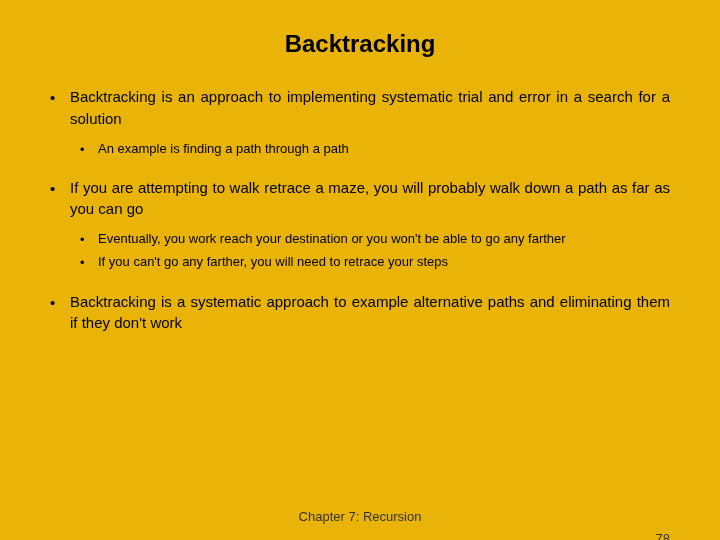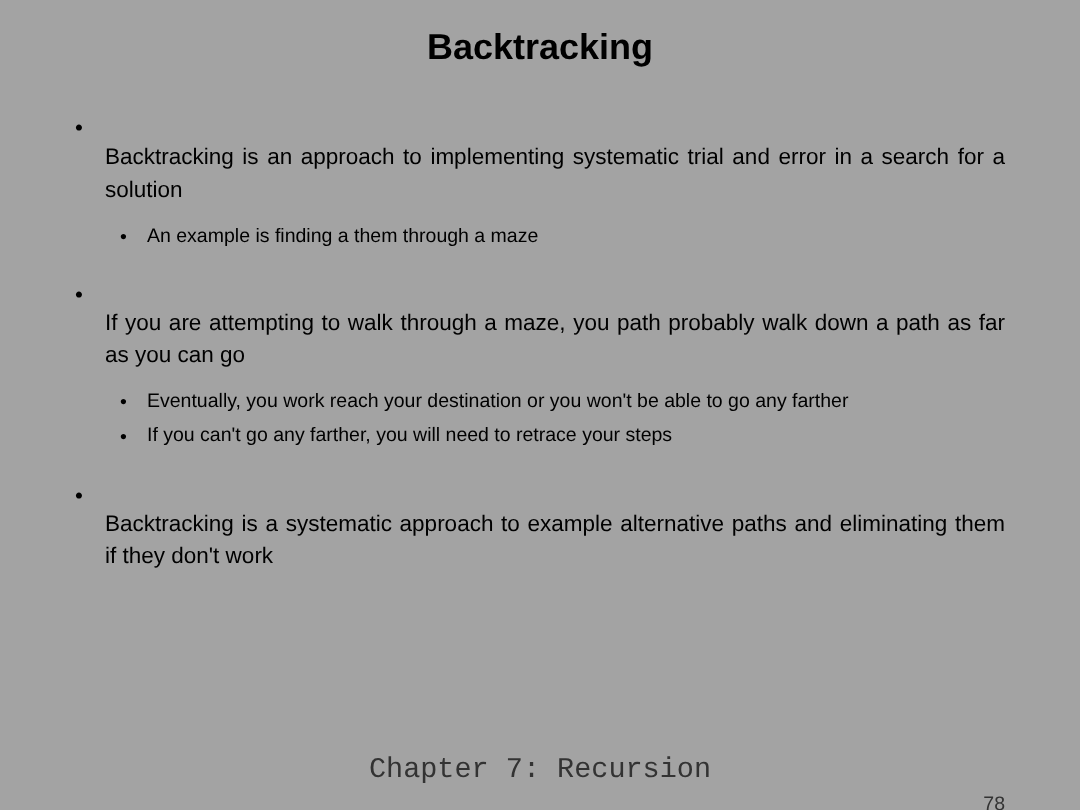--- a/index.html
+++ b/index.html
@@ -16,24 +16,24 @@
       font-size: 15px;
       color: #000000;
       display: flex;
       flex-direction: column;
       overflow: hidden;
     }
 
     .slide-container {
       width: 720px;
       height: 540px;
-      background: #a3a3a3;
+      background: #eab308;
       display: flex;
       flex-direction: column;
-      padding: 18px 50px 20px 50px;
+      padding: 30px 50px 20px 50px;
       position: relative;
     }
 
     .slide-title {
       text-align: center;
       font-size: 24px;
       font-weight: bold;
       margin-bottom: 28px;
       font-family: Arial, sans-serif;
     }
@@ -54,21 +54,20 @@
       text-align: justify;
     }
 
     .bullet-level1 .bullet-marker {
       min-width: 20px;
       margin-top: 1px;
     }
 
     .bullet-level1 .bullet-text {
       flex: 1;
-      margin-top: 20px;
     }
 
     .sub-bullets {
       margin-top: 6px;
       margin-bottom: 6px;
     }
 
     .sub-bullet-item {
       display: flex;
       align-items: flex-start;
@@ -92,25 +91,24 @@
       display: flex;
       justify-content: center;
       align-items: center;
       position: absolute;
       bottom: 16px;
       left: 50px;
       right: 50px;
     }
 
     .footer-chapter {
-      font-size: 19px;
+      font-size: 13px;
       color: #333;
       flex: 1;
       text-align: center;
-      font-family: Liberation Mono, monospace;
     }
 
     .footer-page {
       font-size: 13px;
       color: #333;
       position: absolute;
       right: 0;
       margin-top: 44px;
     }
 
@@ -128,29 +126,29 @@
   <div class="slide-content">
 
     <div class="bullet-section">
       <div class="bullet-level1">
         <span class="bullet-marker">•</span>
         <span class="bullet-text">Backtracking is an approach to implementing systematic trial and error in a search for a solution</span>
       </div>
       <div class="sub-bullets">
         <div class="sub-bullet-item">
           <span class="bullet-marker">•</span>
-          <span class="bullet-text">An example is finding a them through a maze</span>
+          <span class="bullet-text">An example is finding a path through a path</span>
         </div>
       </div>
     </div>
 
     <div class="bullet-section">
       <div class="bullet-level1">
         <span class="bullet-marker">•</span>
-        <span class="bullet-text">If you are attempting to walk through a maze, you path probably walk down a path as far as you can go</span>
+        <span class="bullet-text">If you are attempting to walk retrace a maze, you will probably walk down a path as far as you can go</span>
       </div>
       <div class="sub-bullets">
         <div class="sub-bullet-item">
           <span class="bullet-marker">•</span>
           <span class="bullet-text">Eventually, you work reach your destination or you won't be able to go any farther</span>
         </div>
         <div class="sub-bullet-item">
           <span class="bullet-marker">•</span>
           <span class="bullet-text">If you can't go any farther, you will need to retrace your steps</span>
         </div>

